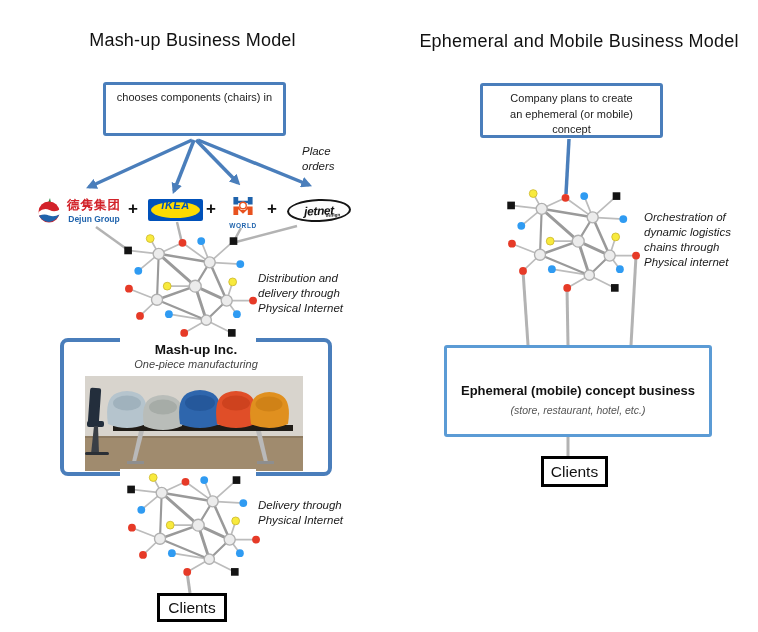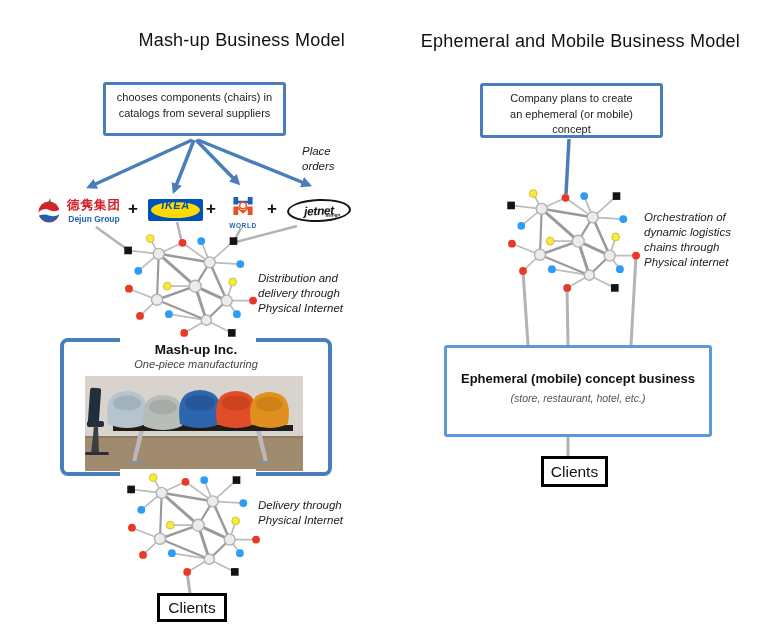--- a/index.html
+++ b/index.html
@@ -7,21 +7,21 @@
     --node-red:#e63a27; --node-blue:#2f9bf2; --node-yellow:#f8ea3d; --node-black:#141414;
     --hub-fill:#ececec; --hub-stroke:#b0b0b0; --edge-gray:#9a9a9a; --spoke-gray:#bcbcbc;
     --connector-gray:#b3b3b3; --ikea-blue:#0051ba; --ikea-yellow:#fddb00;
     --dejun-red:#d2232a; --dejun-blue:#1f63ac; --hm-blue:#1f63ac; --hm-orange:#e8521f;
   }
   *{margin:0;padding:0;box-sizing:border-box}
   html,body{background:#fff}
   body{font-family:"Liberation Sans",sans-serif;color:#1a1a1a}
   #canvas{position:relative;width:758px;height:632px;background:#fff;overflow:hidden}
   .abs{position:absolute}
-  .title{font-size:18px;color:#111;text-align:right;letter-spacing:.2px}
+  .title{font-size:18px;color:#111;text-align:center;letter-spacing:.2px}
   .bluebox{border:3px solid var(--accent-blue);border-radius:3px;background:#fff;
            font-size:11px;line-height:1.42;text-align:center;padding-top:5px;color:#222}
   .note{font-style:italic;font-size:11.5px;line-height:1.3;color:#1a1a1a}
   .plus{font-size:17px;font-weight:bold;color:#111}
   #client-box{left:103px;top:82px;width:183px;height:54px}
   #place-orders{left:302px;top:144px;width:54px}
   #distribution-note{left:258px;top:271px;width:96px}
   #delivery-note{left:258px;top:498px;width:94px}
   #orchestration-note{left:644px;top:210px;width:100px}
   #title-left{left:40px;top:30px;width:305px}
@@ -49,21 +49,21 @@
   #mashup-box{left:60px;top:338px;width:272px;height:138px;border:4px solid var(--accent-blue);
               border-radius:8px;background:transparent}
   .mask{background:#fff;left:120px;width:136px;height:12px}
   #mask-top{top:333px} #mask-bottom{top:469px}
   #mashup-title{left:60px;top:342px;width:272px;text-align:center;font-size:13.5px;font-weight:bold;color:#111}
   #mashup-sub{left:60px;top:358px;width:272px;text-align:center;font-size:11px;font-style:italic;color:#444}
   #chair-photo{left:85px;top:376px}
   
   #company-box{left:480px;top:83px;width:183px;height:55px}
   #eph-box{left:444px;top:345px;width:268px;height:92px;border:3px solid var(--accent-blue-light);
-           border-radius:3px;background:#fff;text-align:center;padding-top:23px}
+           border-radius:3px;background:#fff;text-align:center;padding-top:35px}
   #eph-title{font-size:13px;font-weight:bold;color:#111}
   #eph-sub{font-size:10.5px;font-style:italic;color:#555;margin-top:6px}
   .clients-box{border:3px solid #000;background:#fff;text-align:center;
                font-size:15.5px;color:#111;display:flex;align-items:center;justify-content:center}
   #clients-left{left:157px;top:593px;width:70px;height:29px}
   #clients-right{left:541px;top:456px;width:67px;height:31px}
   svg.layer{position:absolute;left:0;top:0}
   .netsvg{position:absolute;width:170px;height:114px}
   #net-supply{left:106px;top:230px} #net-delivery{left:109px;top:469px} #net-orch{left:489px;top:185px}
 </style>
@@ -168,21 +168,20 @@
       <line x1="187" y1="572" x2="190" y2="593"></line>
       <line x1="568" y1="437" x2="568" y2="456"></line>
     </g>
   </svg>
 
   <div class="abs title" id="title-left">Mash-up Business Model</div>
   <div class="abs title" id="title-right">Ephemeral and Mobile Business Model</div>
 
   <div class="abs bluebox" id="client-box">
     <div>chooses components (chairs) in</div>
-    <div>catalogs from several suppliers</div>
   </div>
 
   <div class="abs note" id="place-orders">
     <div>Place</div>
     <div>orders</div>
   </div>
 
   <svg class="abs" id="dejun-emblem" width="27" height="28" viewBox="0 0 27 28">
     <path d="M14 1 L16 11 L10 11 Z" fill="#1e8a3c"></path>
     <circle cx="13" cy="15" r="10.5" fill="var(--dejun-red)"></circle>

